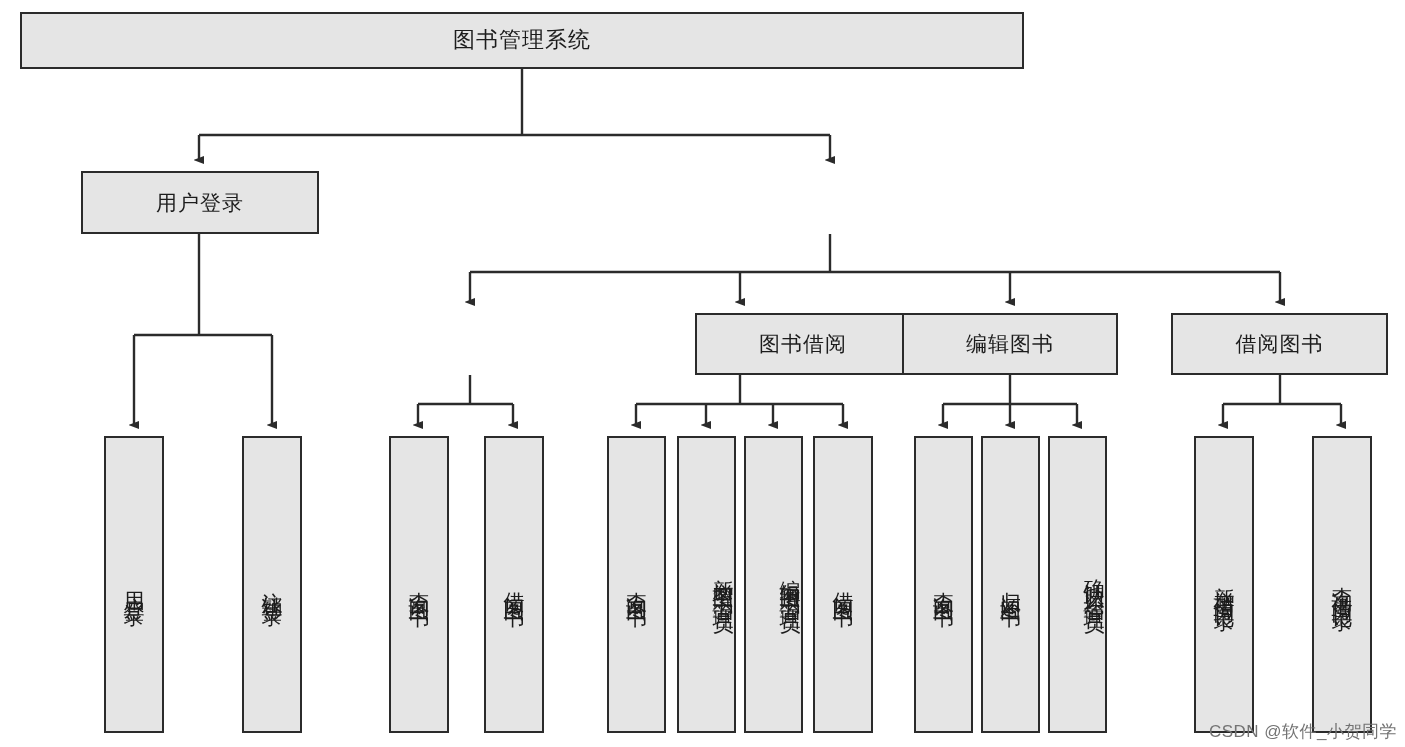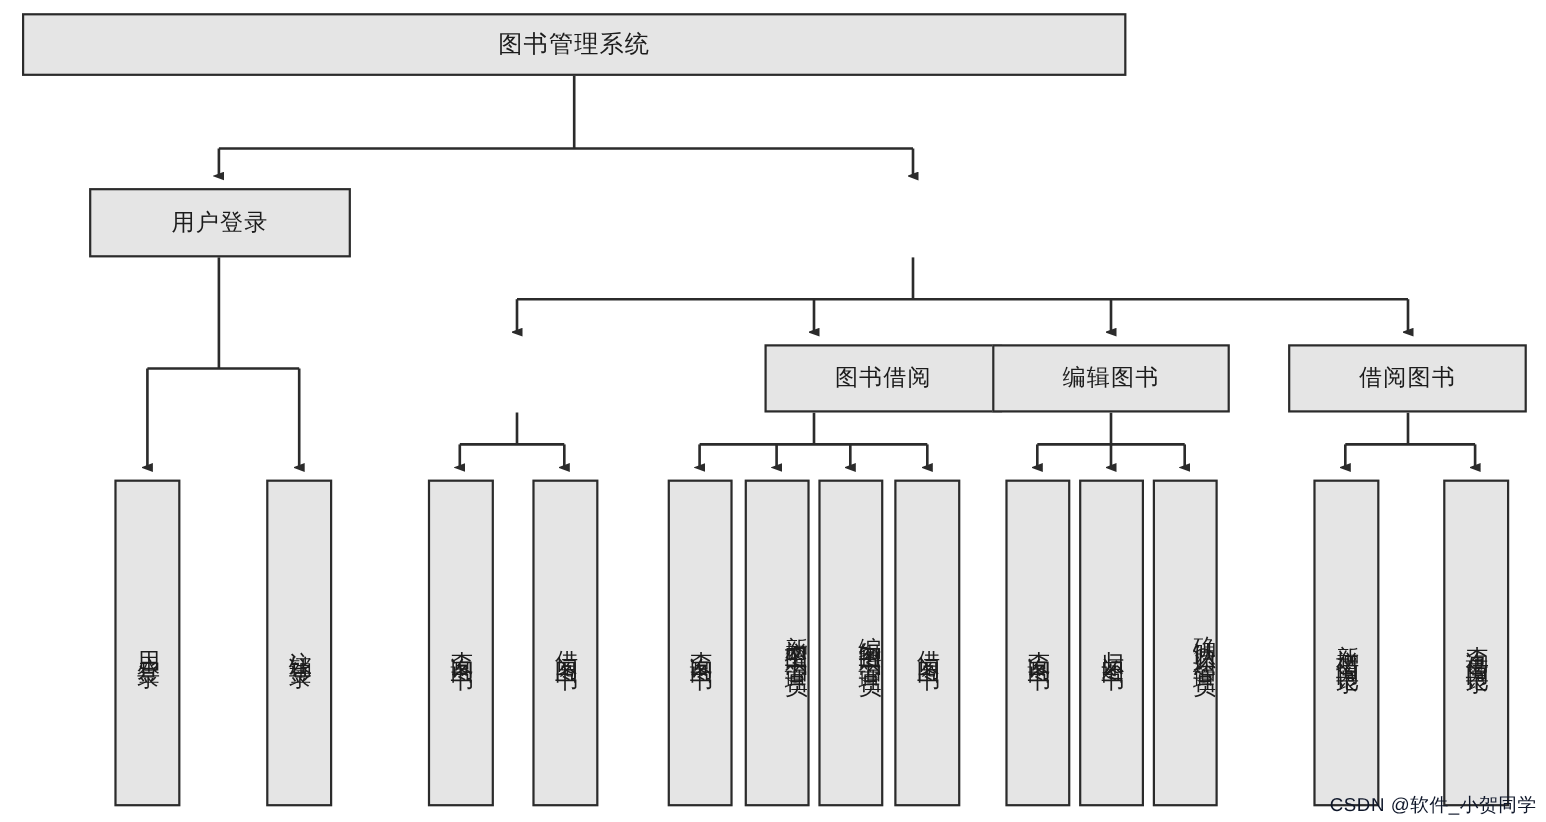--- a/index.html
+++ b/index.html
@@ -42,21 +42,21 @@
     white-space:nowrap;
   }
   .node.v.toptext{align-items:flex-start;justify-content:center;}
   .vtext{display:block;}
 
   .watermark{
     position:absolute;
     right:8px;
     bottom:4px;
     font-size:17px;
-    color:#0f172a;
+    color:#737373;
     letter-spacing:0.5px;
     white-space:nowrap;
     pointer-events:none;
   }
 </style>
 </head>
 <body>
 
 <div id="stage">
 

